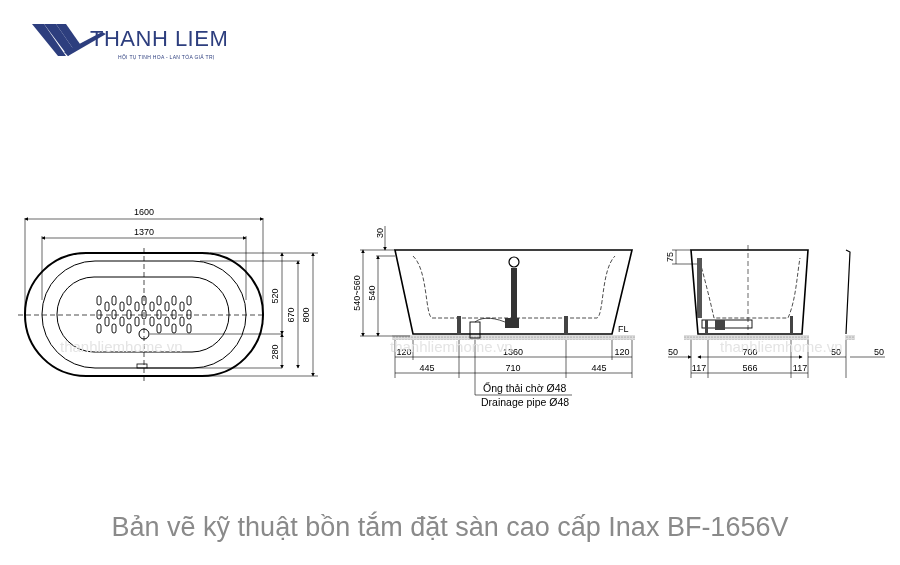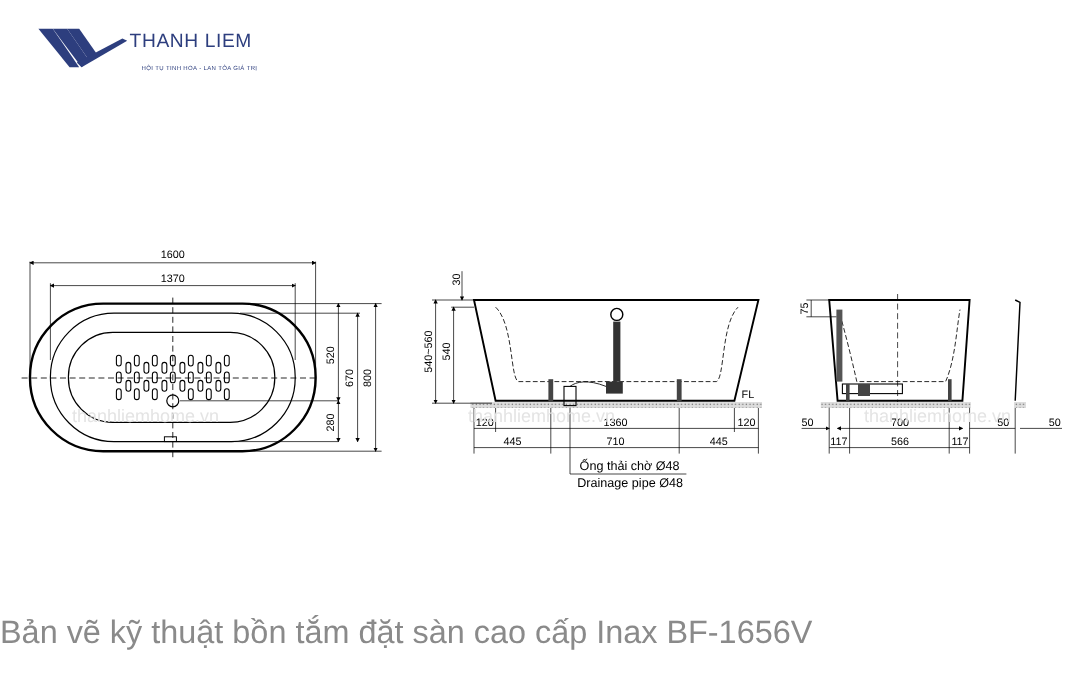--- a/index.html
+++ b/index.html
@@ -1,21 +1,21 @@
 <!DOCTYPE html>
 <html><head>
 <meta charset="utf-8">
 <style>
   html,body{margin:0;padding:0;background:#fff;}
   body{width:900px;height:565px;position:relative;overflow:hidden;font-family:"Liberation Sans",sans-serif;}
   .logo{position:absolute;left:30px;top:20px;width:220px;height:44px;}
-  .logo-text{position:absolute;left:78px;top:6px;font-size:16px;color:#2d3e7e;letter-spacing:0.5px;font-family:"Liberation Sans",sans-serif;}
+  .logo-text{position:absolute;left:60px;top:6px;font-size:22px;color:#2d3e7e;letter-spacing:0.5px;font-family:"Liberation Sans",sans-serif;}
   .logo-tag{position:absolute;left:88px;top:34px;font-size:5px;color:#2d3e7e;letter-spacing:0.3px;}
   svg.drawing{position:absolute;left:0;top:0;}
-  .caption{position:absolute;left:0;width:900px;top:512px;text-align:left;font-size:27px;color:#8a8a8a;font-family:"Liberation Sans",sans-serif;}
+  .caption{position:absolute;left:0;width:900px;top:512px;text-align:center;font-size:27px;color:#8a8a8a;font-family:"Liberation Sans",sans-serif;}
   .dim{font-size:9px;fill:#000;font-family:"Liberation Sans",sans-serif;}
   .wm{font-size:15px;fill:#e4e4e4;font-family:"Liberation Sans",sans-serif;}
   .note{font-size:10.5px;fill:#000;font-family:"Liberation Sans",sans-serif;}
 </style>
 </head>
 <body>
 
 <div class="logo">
   <svg width="80" height="44">
     <polygon points="2,4 14,4 36,36 28,36" fill="#2d3e7e"></polygon>

